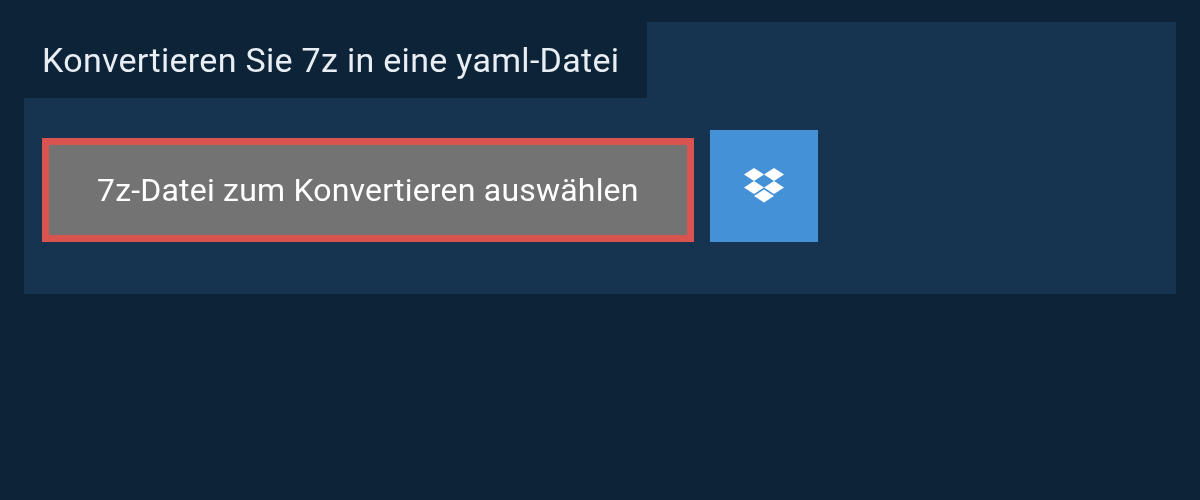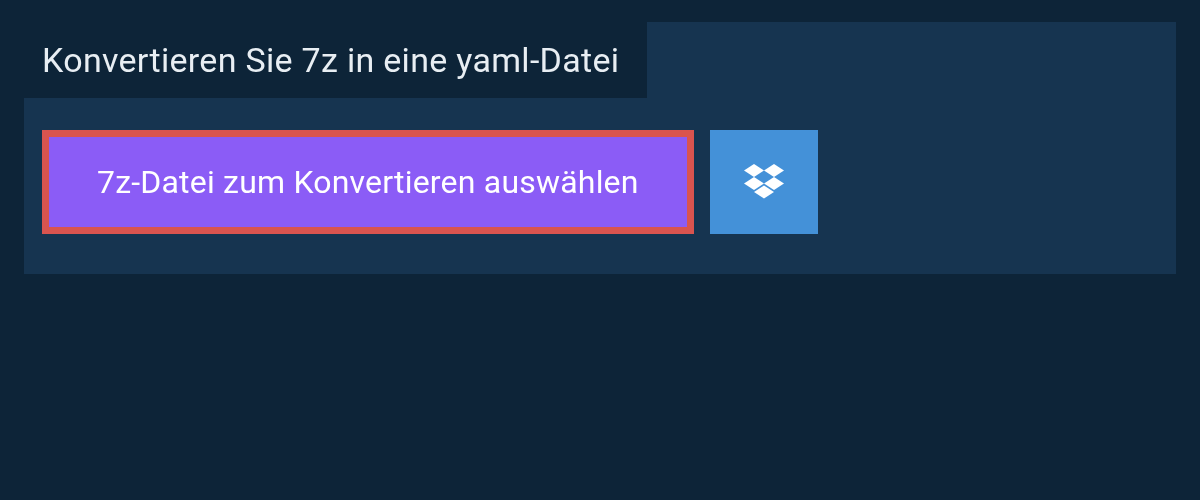--- a/index.html
+++ b/index.html
@@ -10,51 +10,52 @@
     body {
       width: 1200px;
       height: 500px;
       background-color: #0d2438;
       font-family: -apple-system, BlinkMacSystemFont, "Segoe UI", Roboto, Helvetica, Arial, sans-serif;
       overflow: hidden;
     }
     .panel {
       background-color: #163450;
       margin: 22px 24px 0 24px;
-      padding-bottom: 40px;
+      padding-bottom: 52px;
     }
     .heading-bar {
       display: inline-block;
       background-color: #0d2438;
       padding: 18px 28px 18px 18px;
     }
     .heading-text {
       color: #e8eef3;
       font-size: 34px;
       font-weight: 400;
       letter-spacing: 0.3px;
     }
     .button-row {
       display: flex;
       gap: 16px;
       padding: 32px 18px 0 18px;
       align-items: stretch;
     }
     .select-button {
-      background-color: #8b5cf6;
+      background-color: #737373;
       border: 7px solid #d9544f;
       color: #ffffff;
       font-size: 32px;
       font-weight: 400;
       padding: 26px 48px;
       cursor: pointer;
       display: flex;
       align-items: center;
       justify-content: center;
       letter-spacing: 0.2px;
+      margin-top: 8px;
     }
     .dropbox-button {
       background-color: #4491d8;
       width: 108px;
       cursor: pointer;
       display: flex;
       align-items: center;
       justify-content: center;
     }
     .dropbox-icon {

